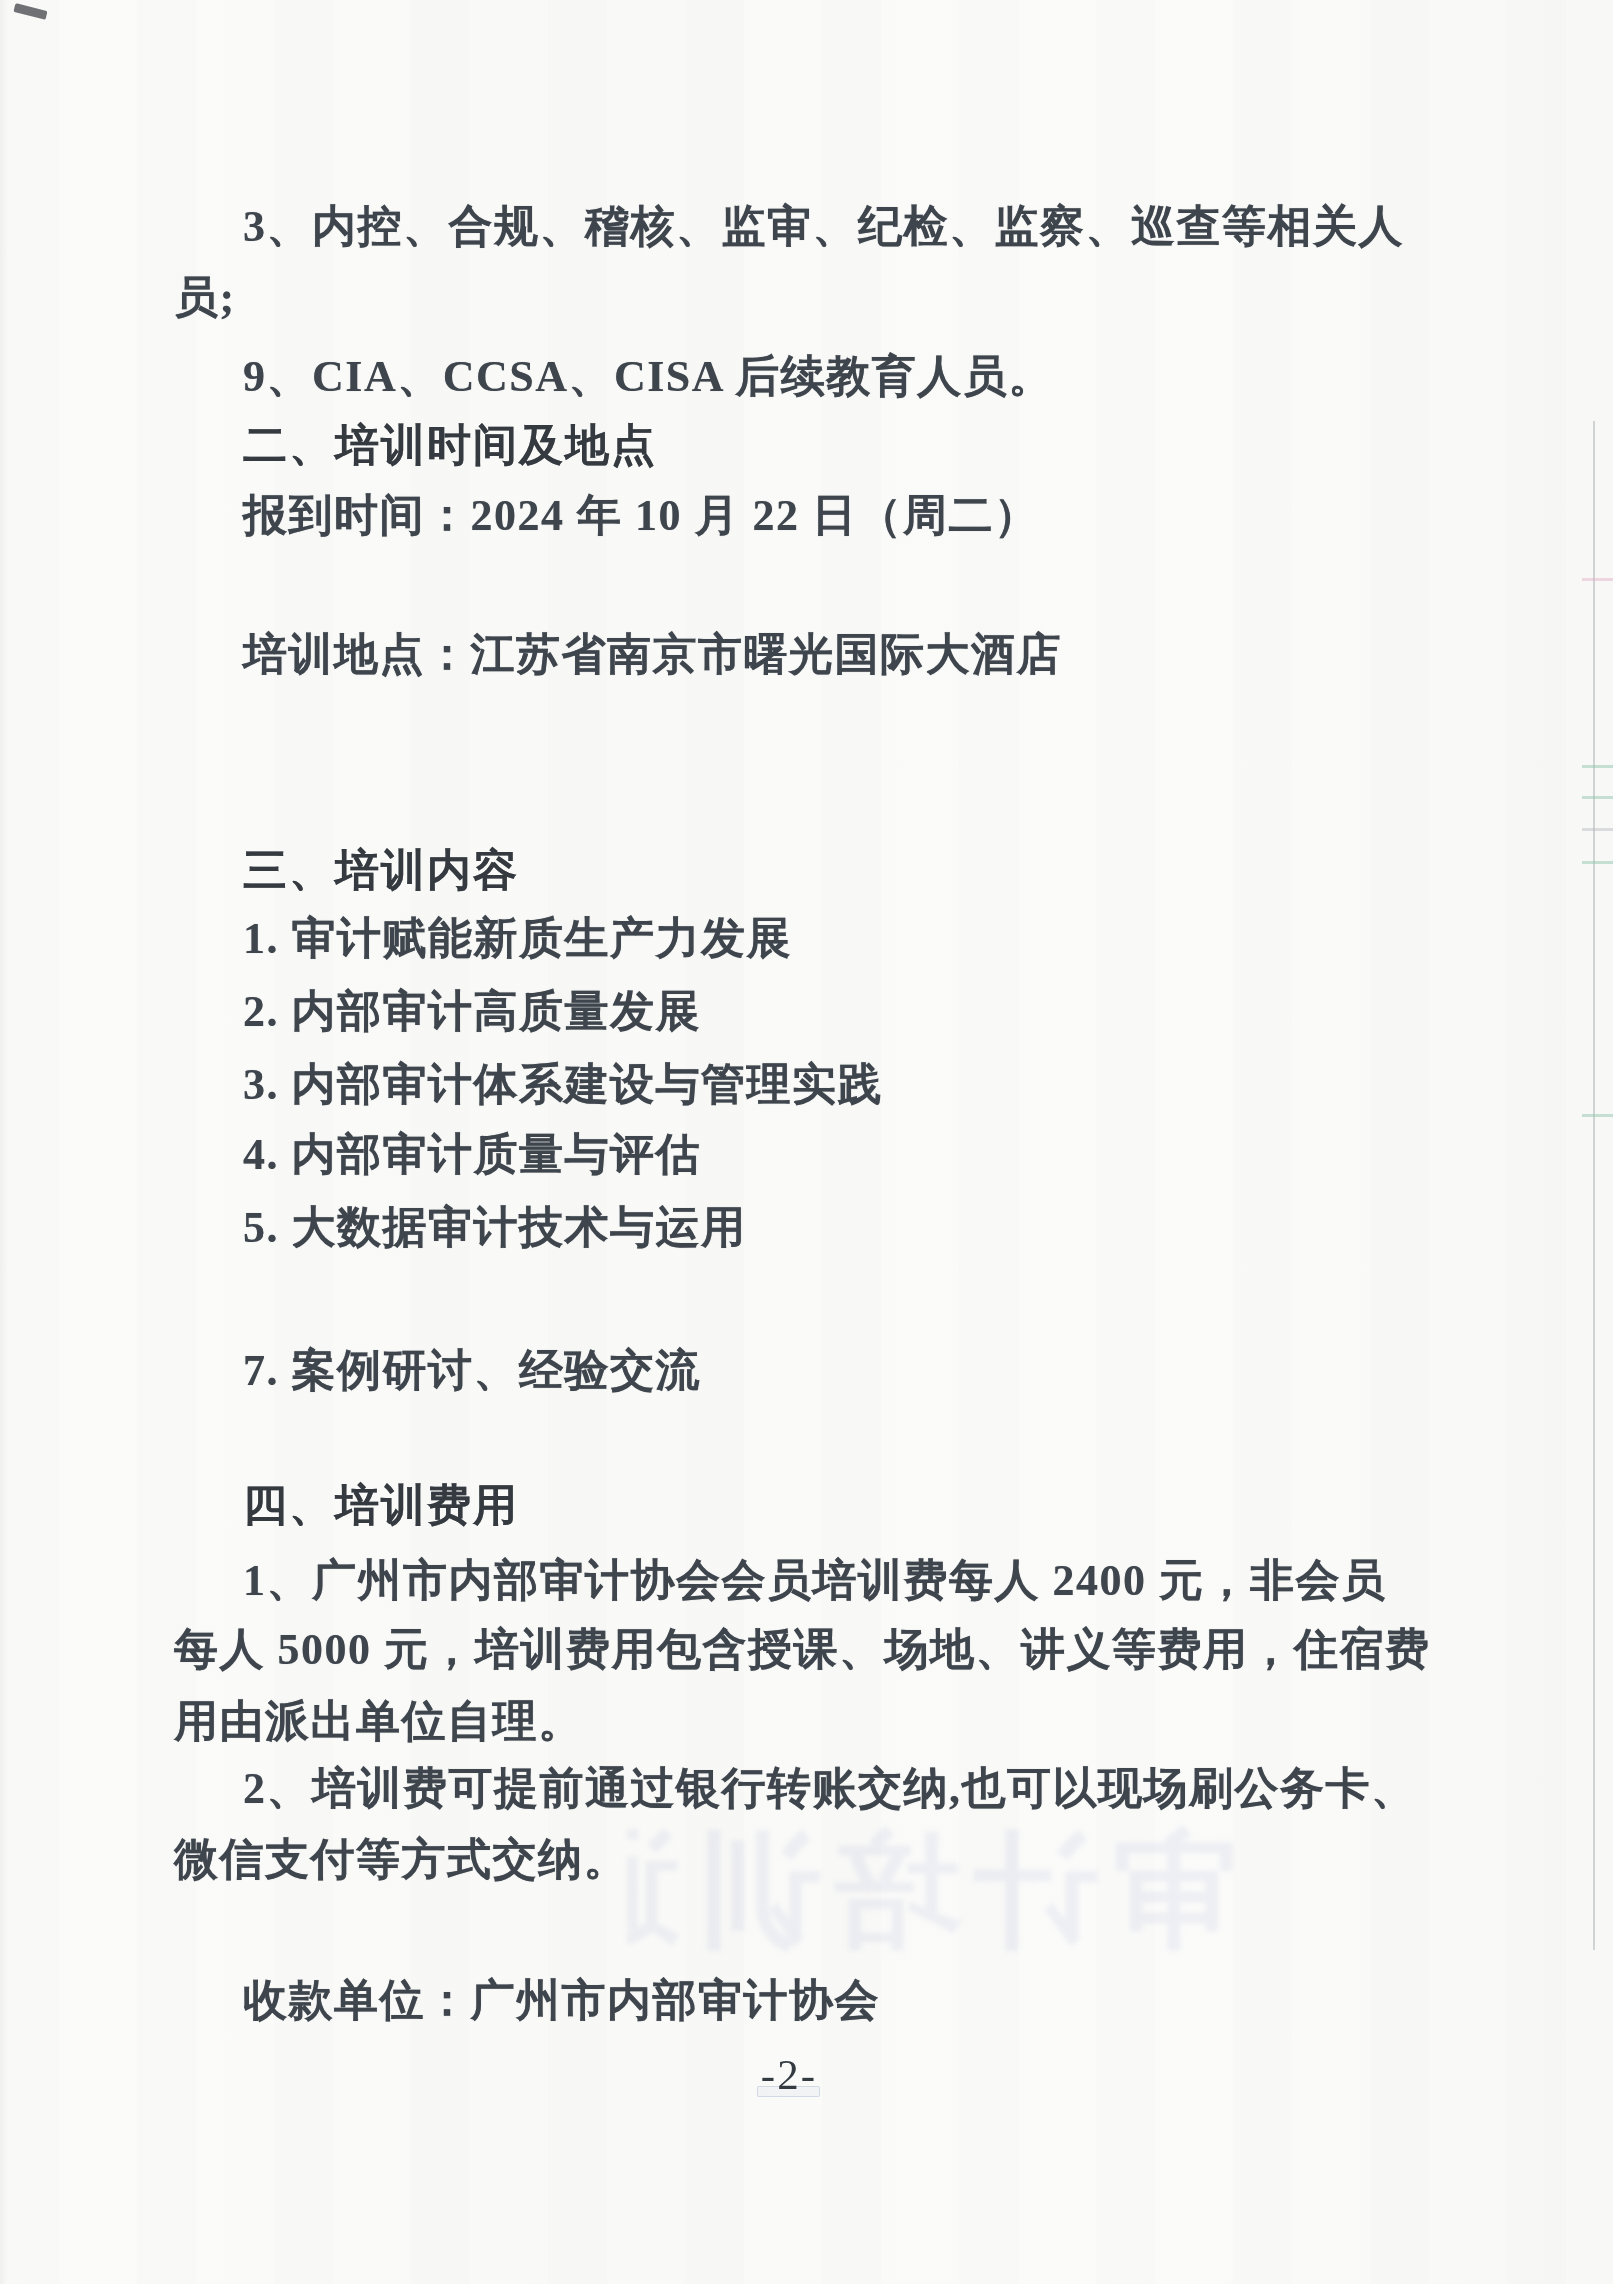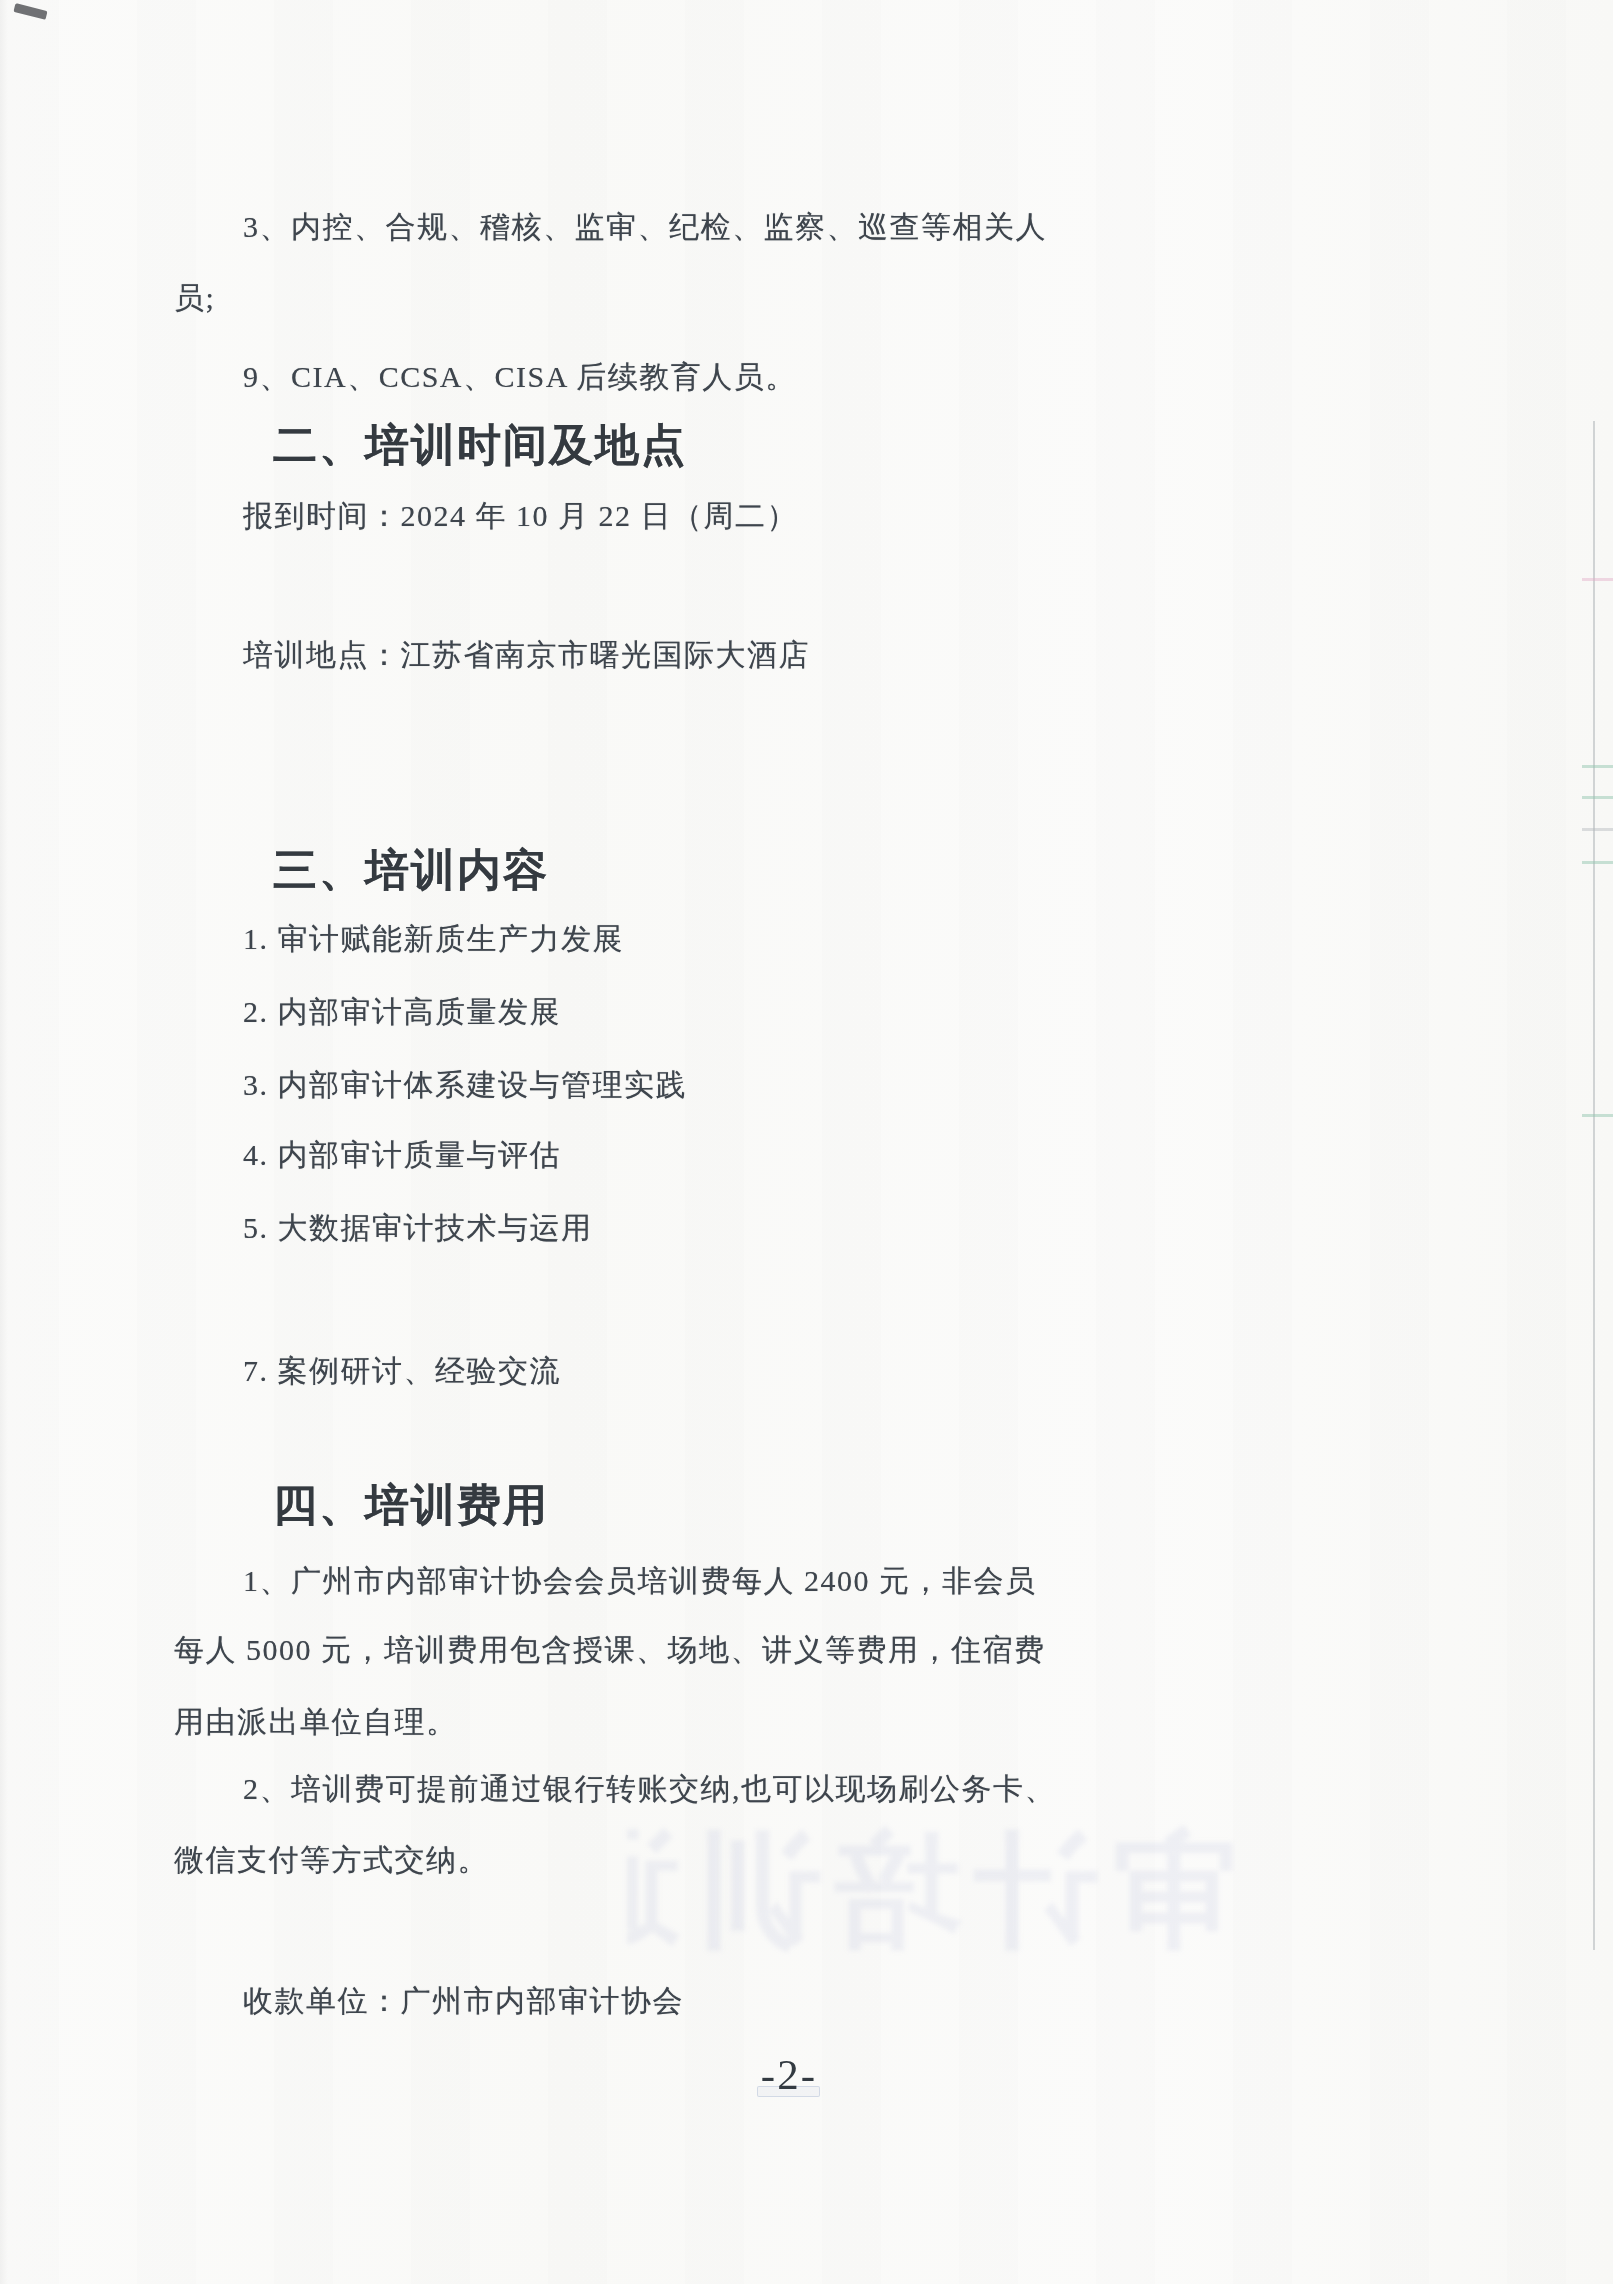--- a/index.html
+++ b/index.html
@@ -12,37 +12,37 @@
       linear-gradient(90deg,#fbfbfa 0%,#f9f9f7 35%,#fbfbfa 70%,#f8f8f6 100%);
     overflow:hidden;
     font-family:"Liberation Serif","DejaVu Serif",serif;
     color:#3e454d;
   }
   
   .ln{
     position:absolute;
     left:174px;
     height:51px;
-    font-size:30px;
+    font-size:44px;
     line-height:51px;
     letter-spacing:1.5px;
     white-space:nowrap;
     color:#3e454d;
     text-shadow:0 0 0.7px rgba(62,69,77,0.55);
+    font-weight:bold;
   }
   .indent{left:243px;}
   .h{
     left:243px;
     font-family:"Liberation Sans","DejaVu Sans",sans-serif;
     font-weight:bold;
     font-size:44px;
     color:#343a40;
     letter-spacing:2px;
     text-shadow:0 0 0.5px rgba(52,58,64,0.6);
-    margin-left:30px;
   }
   .footer{
     position:absolute;
     top:2050px;left:0;width:100%;
     text-align:center;
     transform:translateX(-17.6px);
     font-size:43px;
     letter-spacing:2px;
     color:#333a41;
   }

